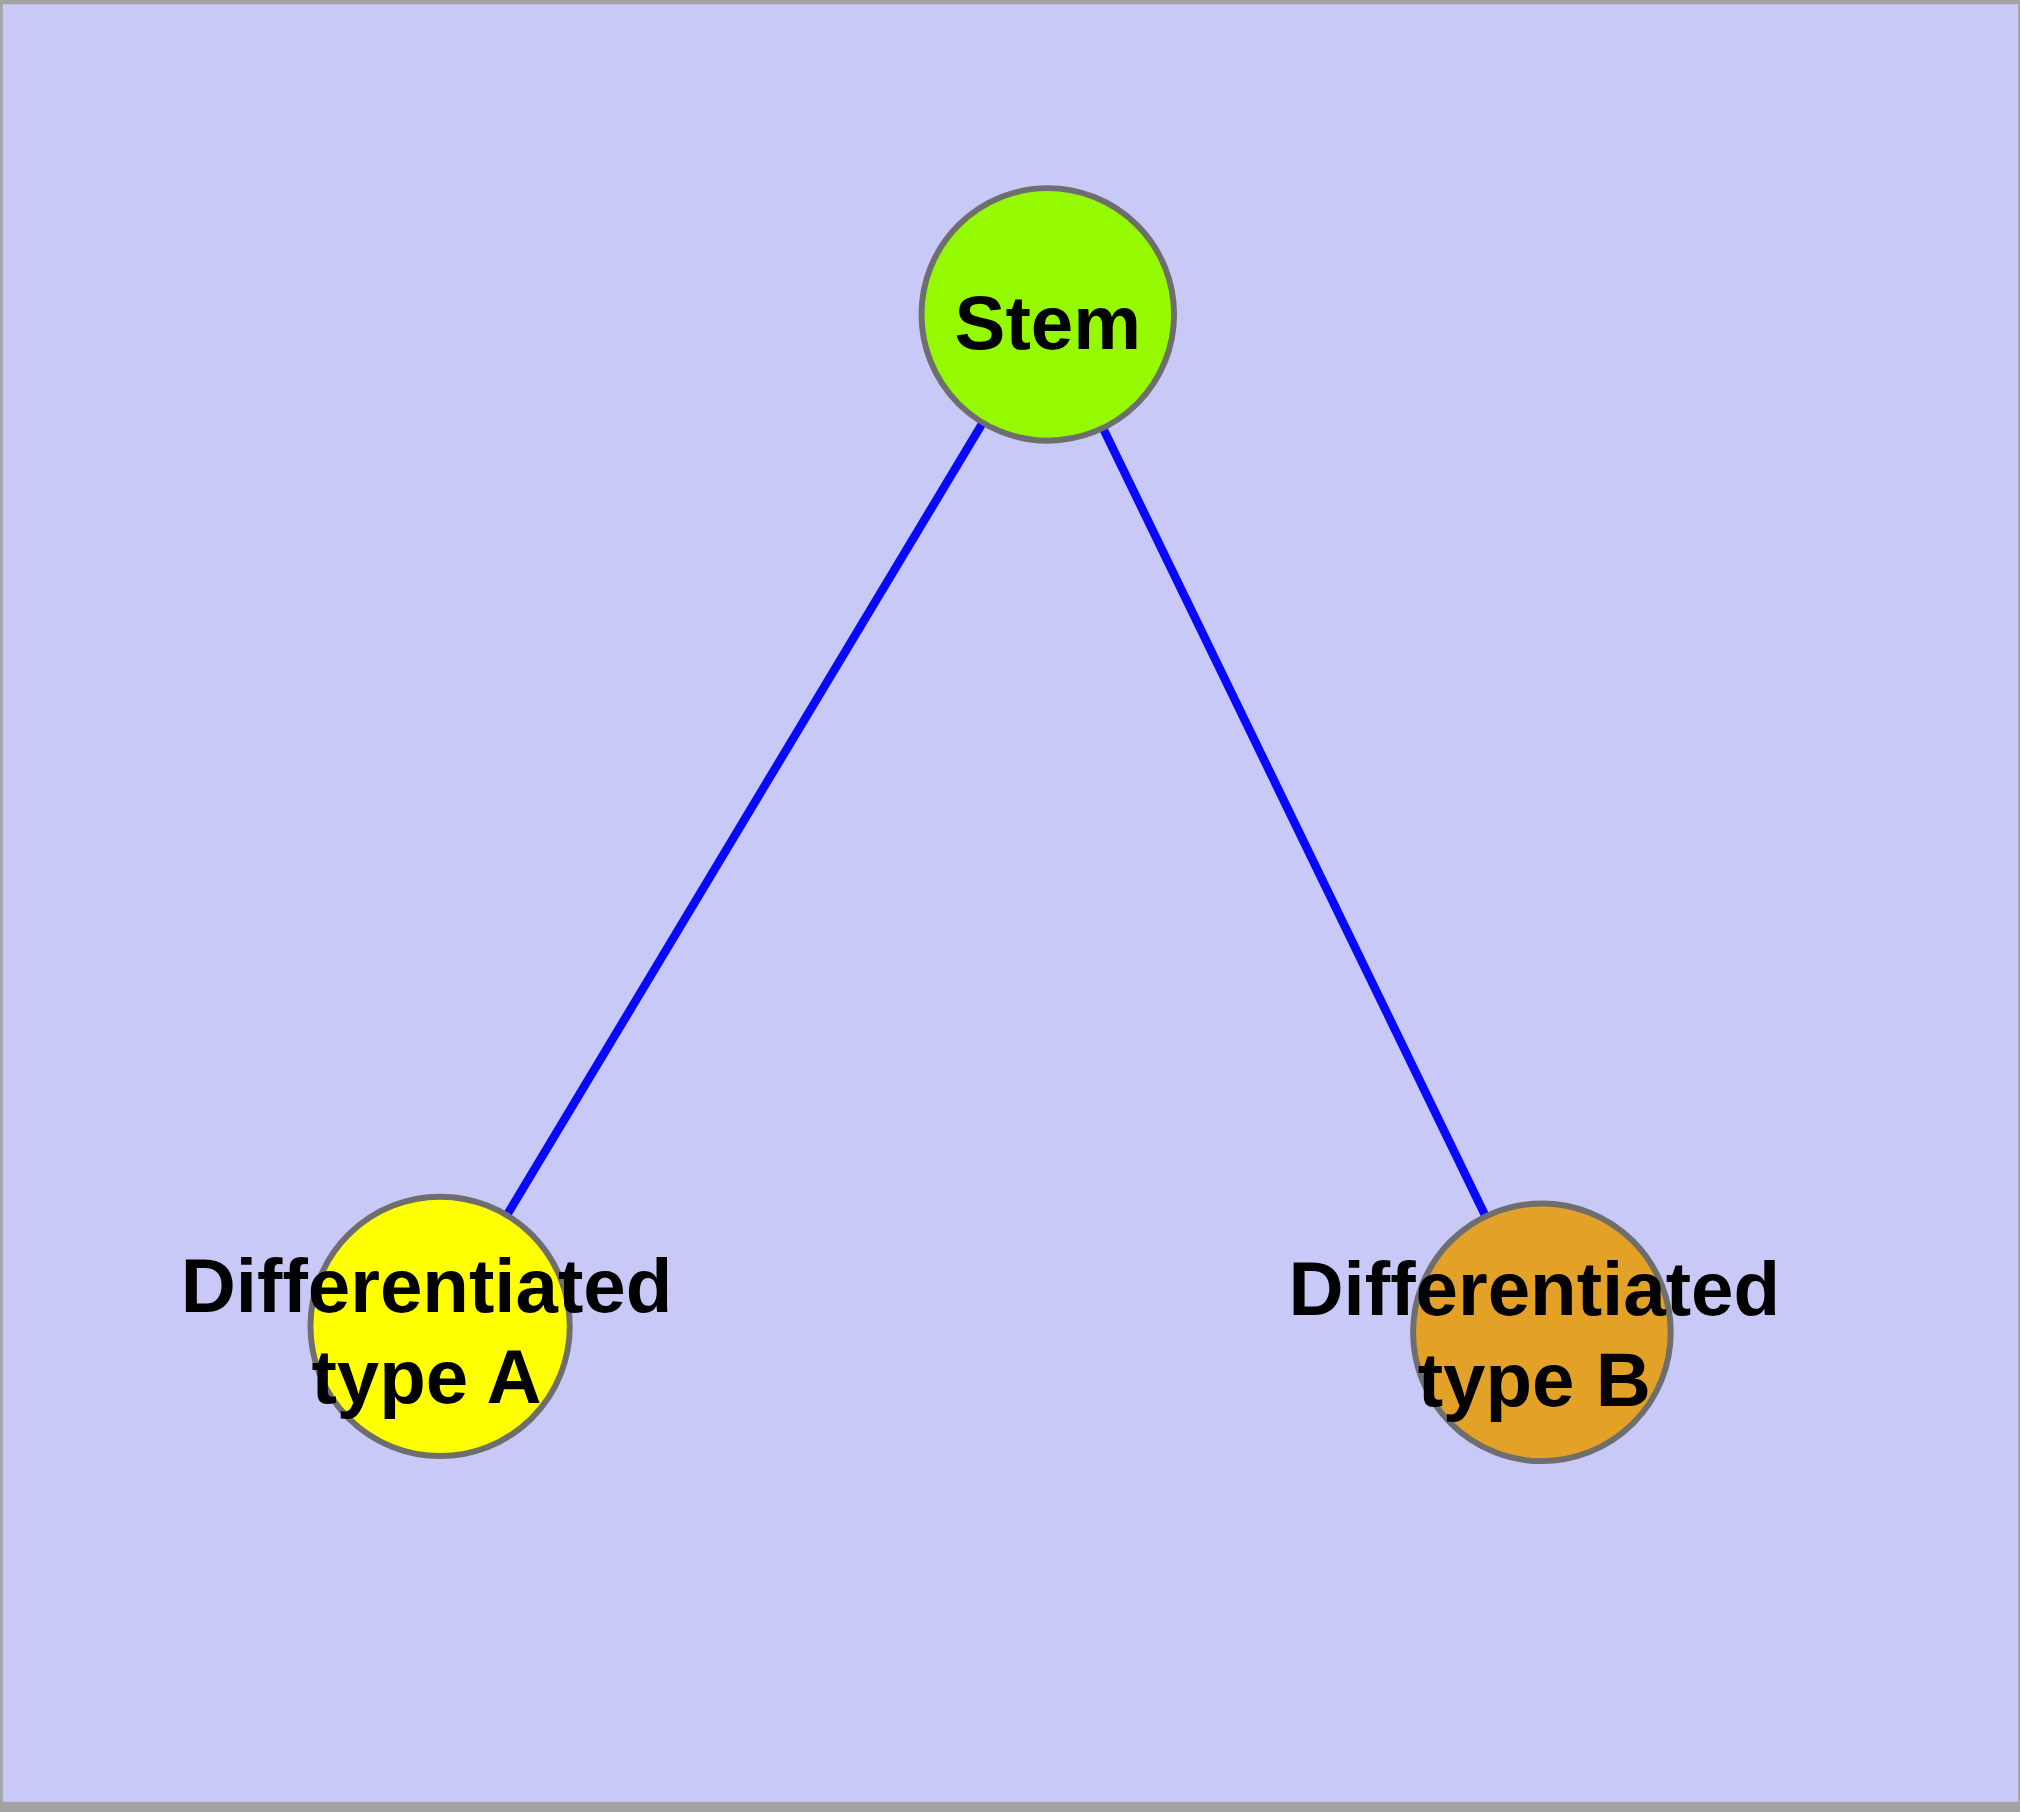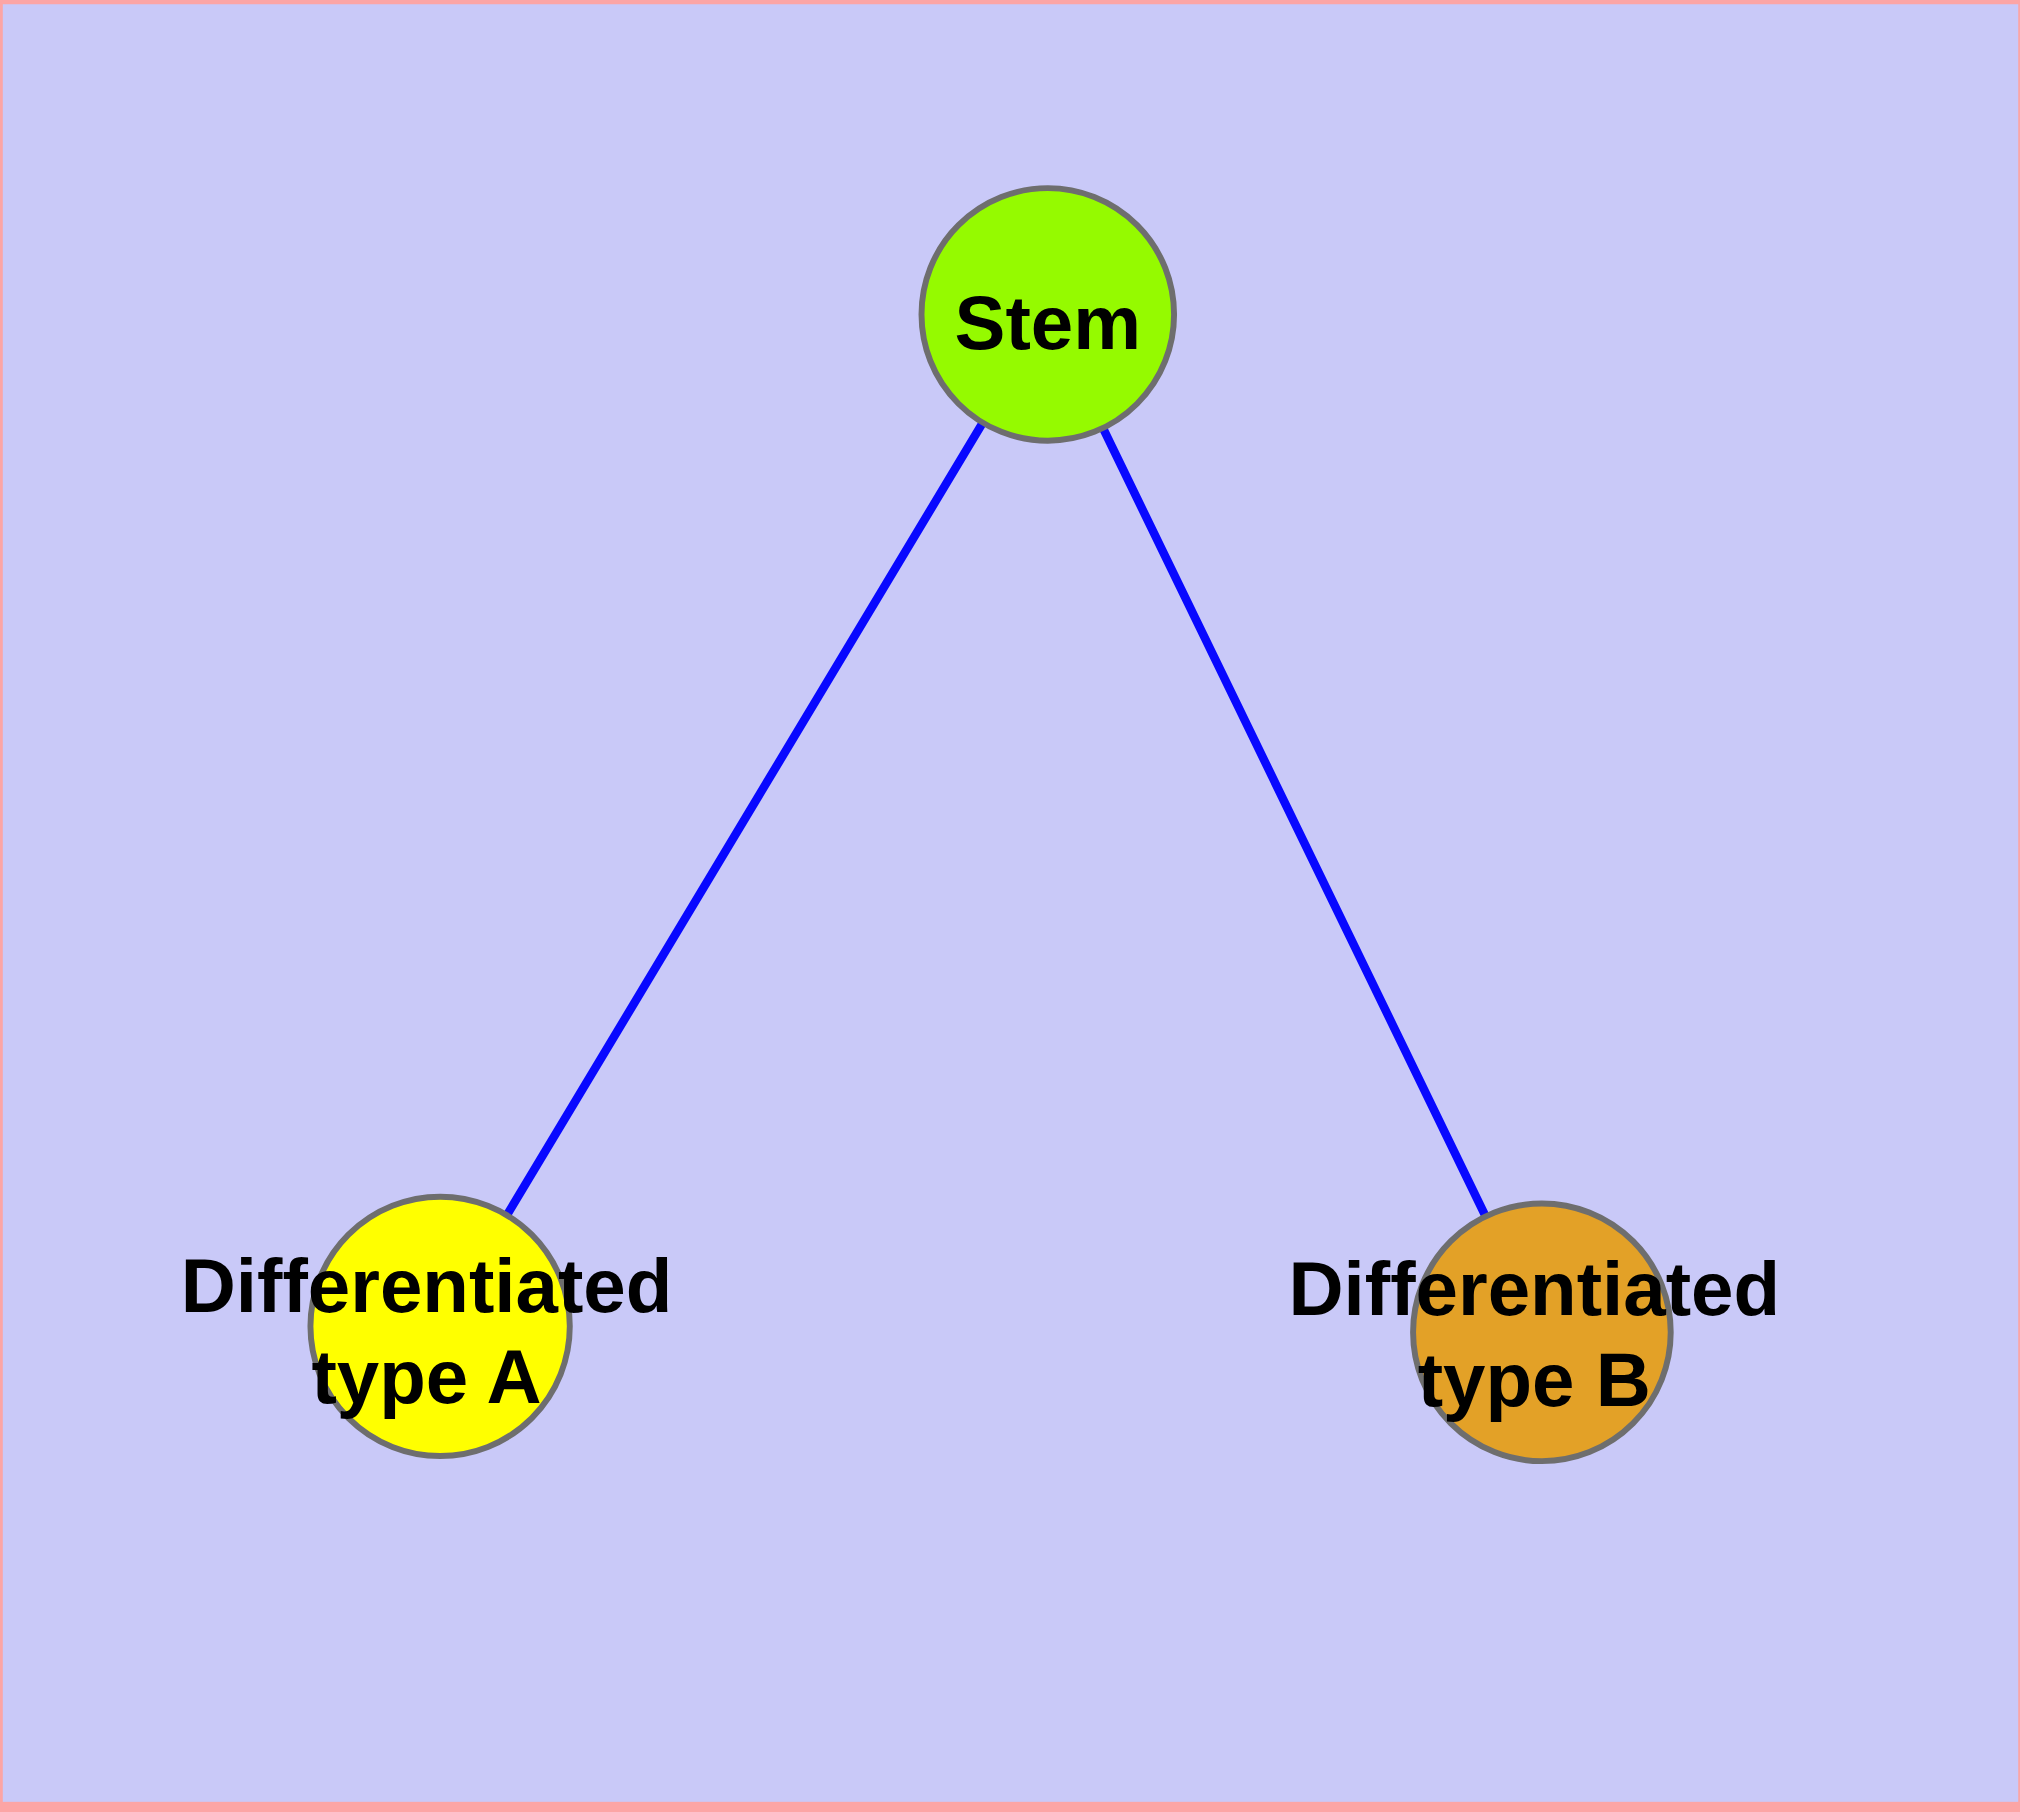--- a/index.html
+++ b/index.html
@@ -4,21 +4,21 @@
 <style>
   html, body {
     margin: 0;
     padding: 0;
     background: #ffffff;
   }
   .stage {
     position: relative;
     width: 2021px;
     height: 1812px;
-    background: #fca5a5;
+    background: #a3a3a3;
     overflow: hidden;
   }
   .stage svg {
     position: absolute;
     left: 0;
     top: 0;
     display: block;
   }
   .node-label {
     font-family: "Liberation Sans", sans-serif;

